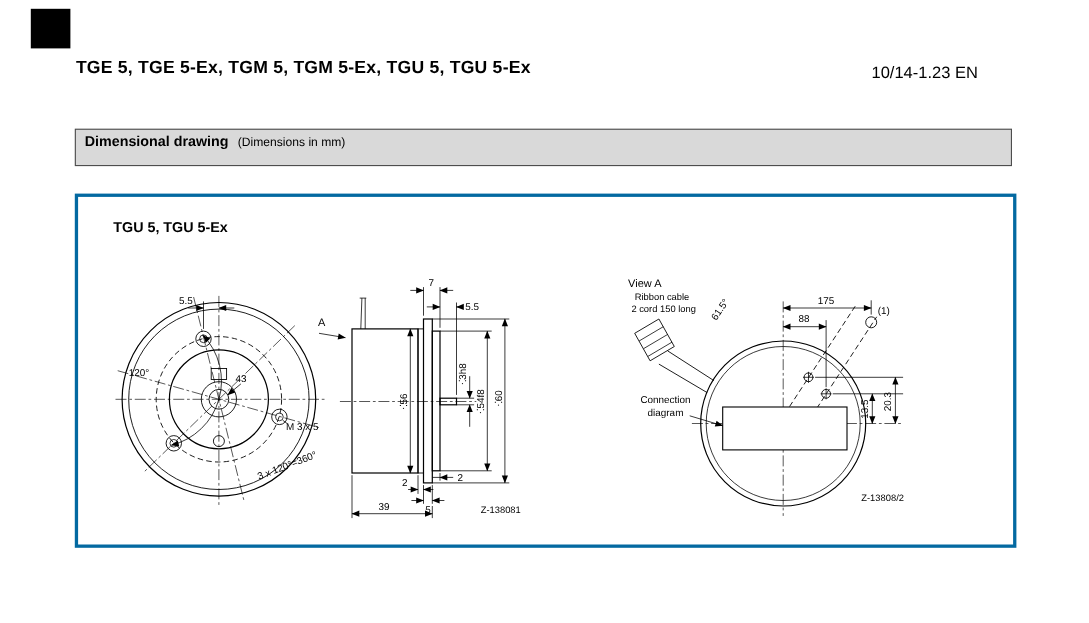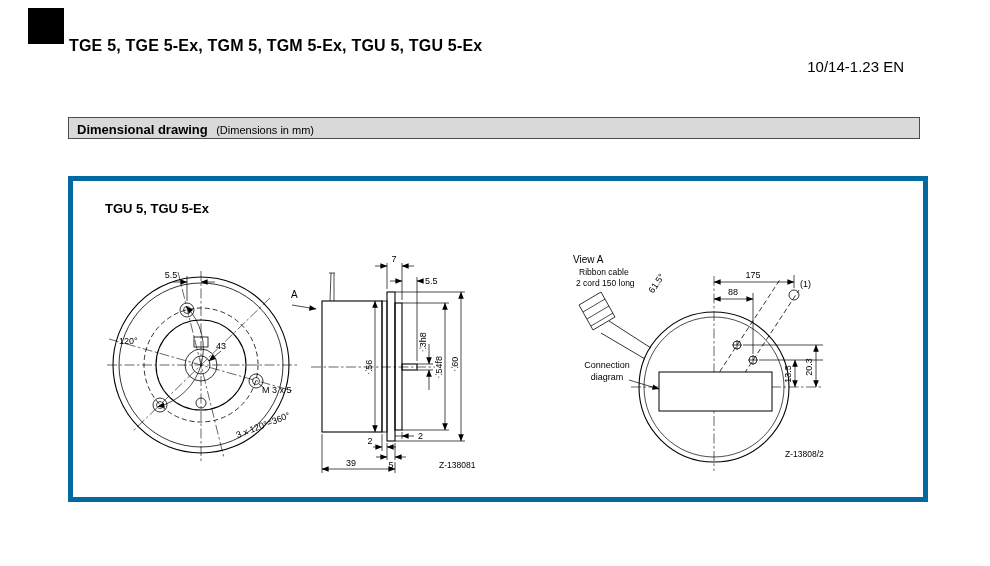--- a/index.html
+++ b/index.html
@@ -1,32 +1,32 @@
 <!DOCTYPE html>
 <html><head>
 <meta charset="utf-8">
 <style>
   html,body { margin:0; padding:0; background:#fff; }
   .page {
     position:relative; width:990px; height:566px; background:#ffffff;
     font-family:"Liberation Sans", sans-serif; color:#000; overflow:hidden;
   }
   .logo { position:absolute; left:28px; top:8px; width:36px; height:36px; background:#000; }
-  .title-block { position:absolute; left:69px; top:34px; }
+  .title-block { position:absolute; left:69px; top:50px; }
   .title-line { font-size:16px; font-weight:bold; line-height:23px; letter-spacing:0.2px; }
-  .doc-number { position:absolute; right:86px; top:58px; font-size:15px; }
+  .doc-number { position:absolute; right:101px; top:58px; font-size:15px; }
   .section-bar {
-    position:absolute; left:68px; top:117px; width:852px; height:22px; box-sizing:border-box;
+    position:absolute; left:68px; top:117px; width:852px; height:34px; box-sizing:border-box;
     background:#d9d9d9; border:1px solid #4d4d4d; padding:2px 8px;
   }
   .section-title { font-size:13px; font-weight:bold; }
   .section-subtitle { font-size:11px; margin-left:4px; }
   .drawing-box {
     position:absolute; left:68px; top:176px; width:850px; height:316px;
-    border:5px solid #0369a1; background:#fff;text-align:right;
+    border:3px solid #0369a1; background:#fff;text-align:right;
   }
   .variant-label { position:absolute; left:32px; top:20px; font-size:13px; font-weight:bold; }
   svg.draw { position:absolute; left:0; top:0; }
   svg.draw text { font-family:"Liberation Sans", sans-serif; font-size:9px; fill:#000; stroke:none; }
   svg.draw text.sm { font-size:8.5px; }
   svg.draw text.md { font-size:10px; }
   .ol  { stroke:#000; stroke-width:1.1; fill:none; }
   .ol2 { stroke:#000; stroke-width:0.8; fill:none; }
   .th  { stroke:#000; stroke-width:0.7; fill:none; }
   .cl  { stroke:#000; stroke-width:0.6; stroke-dasharray:10 2.5 2.5 2.5; fill:none; }

